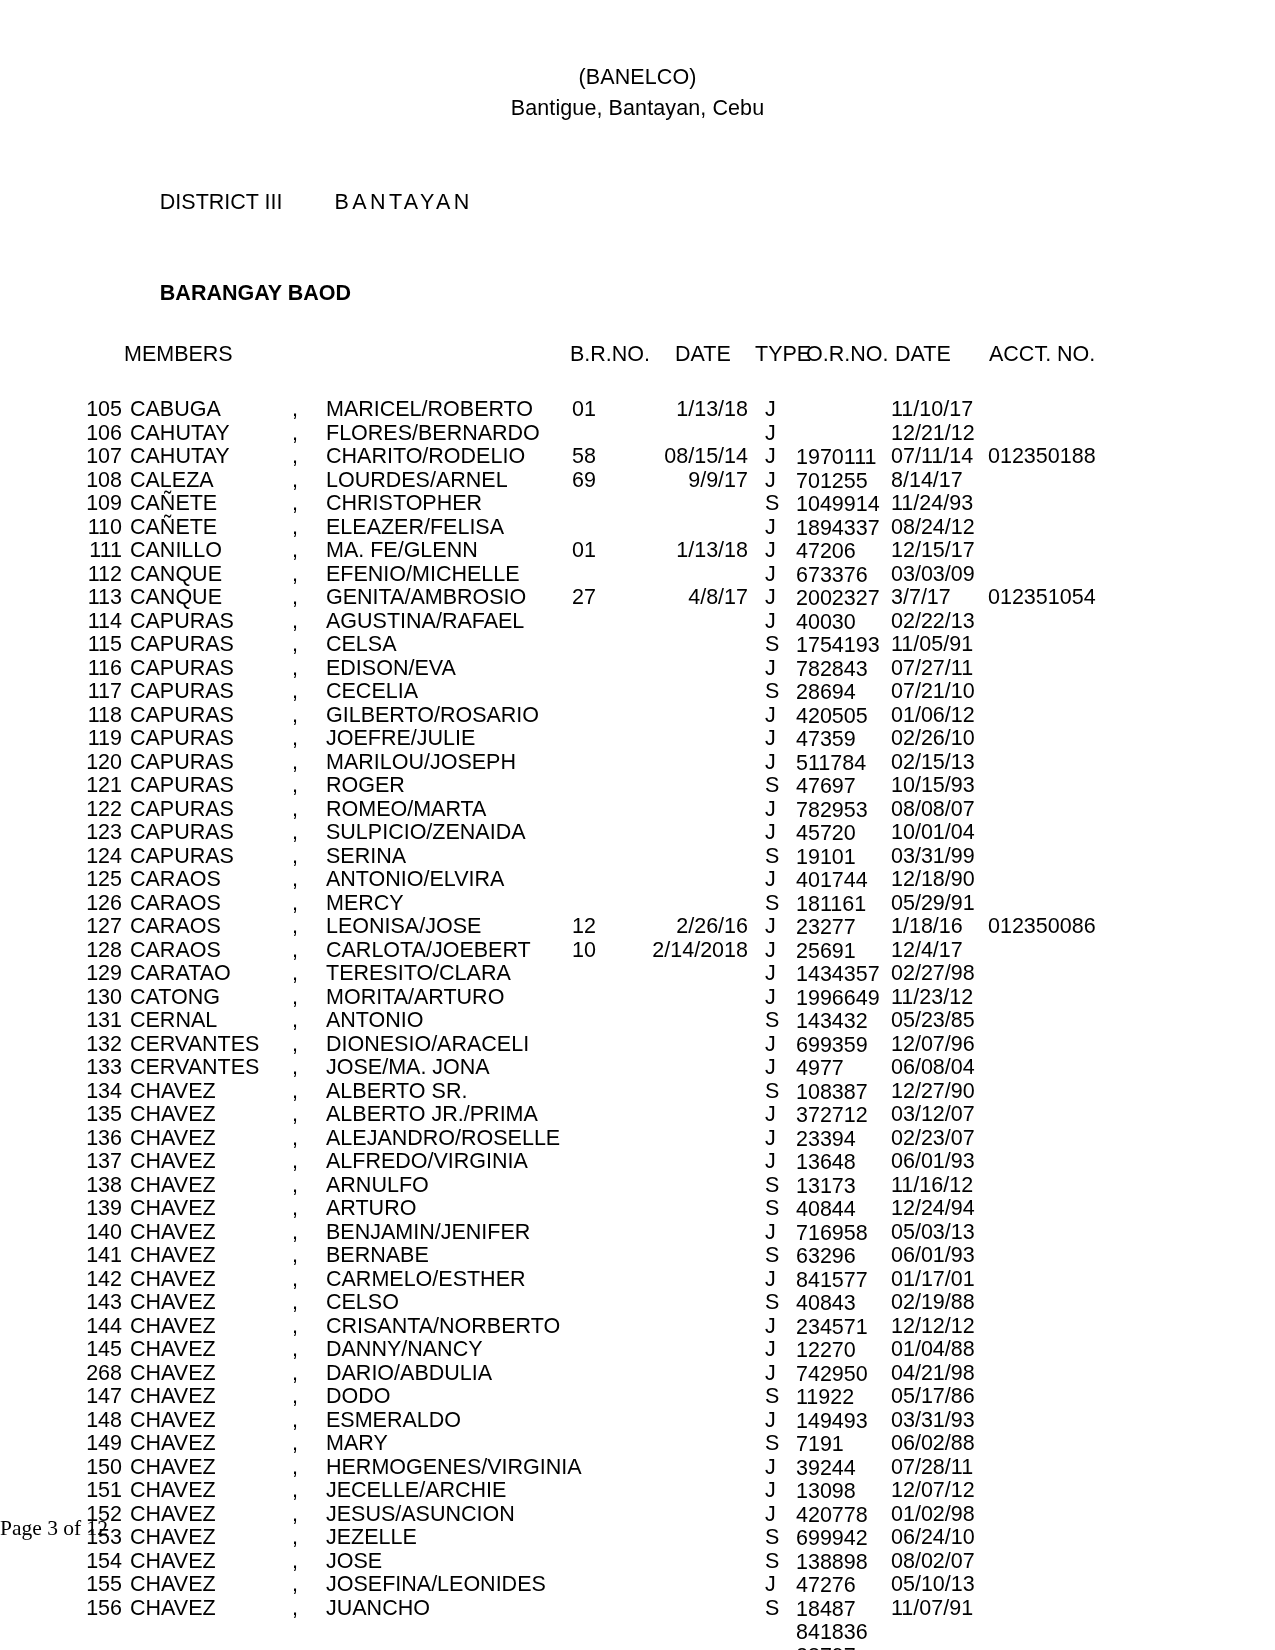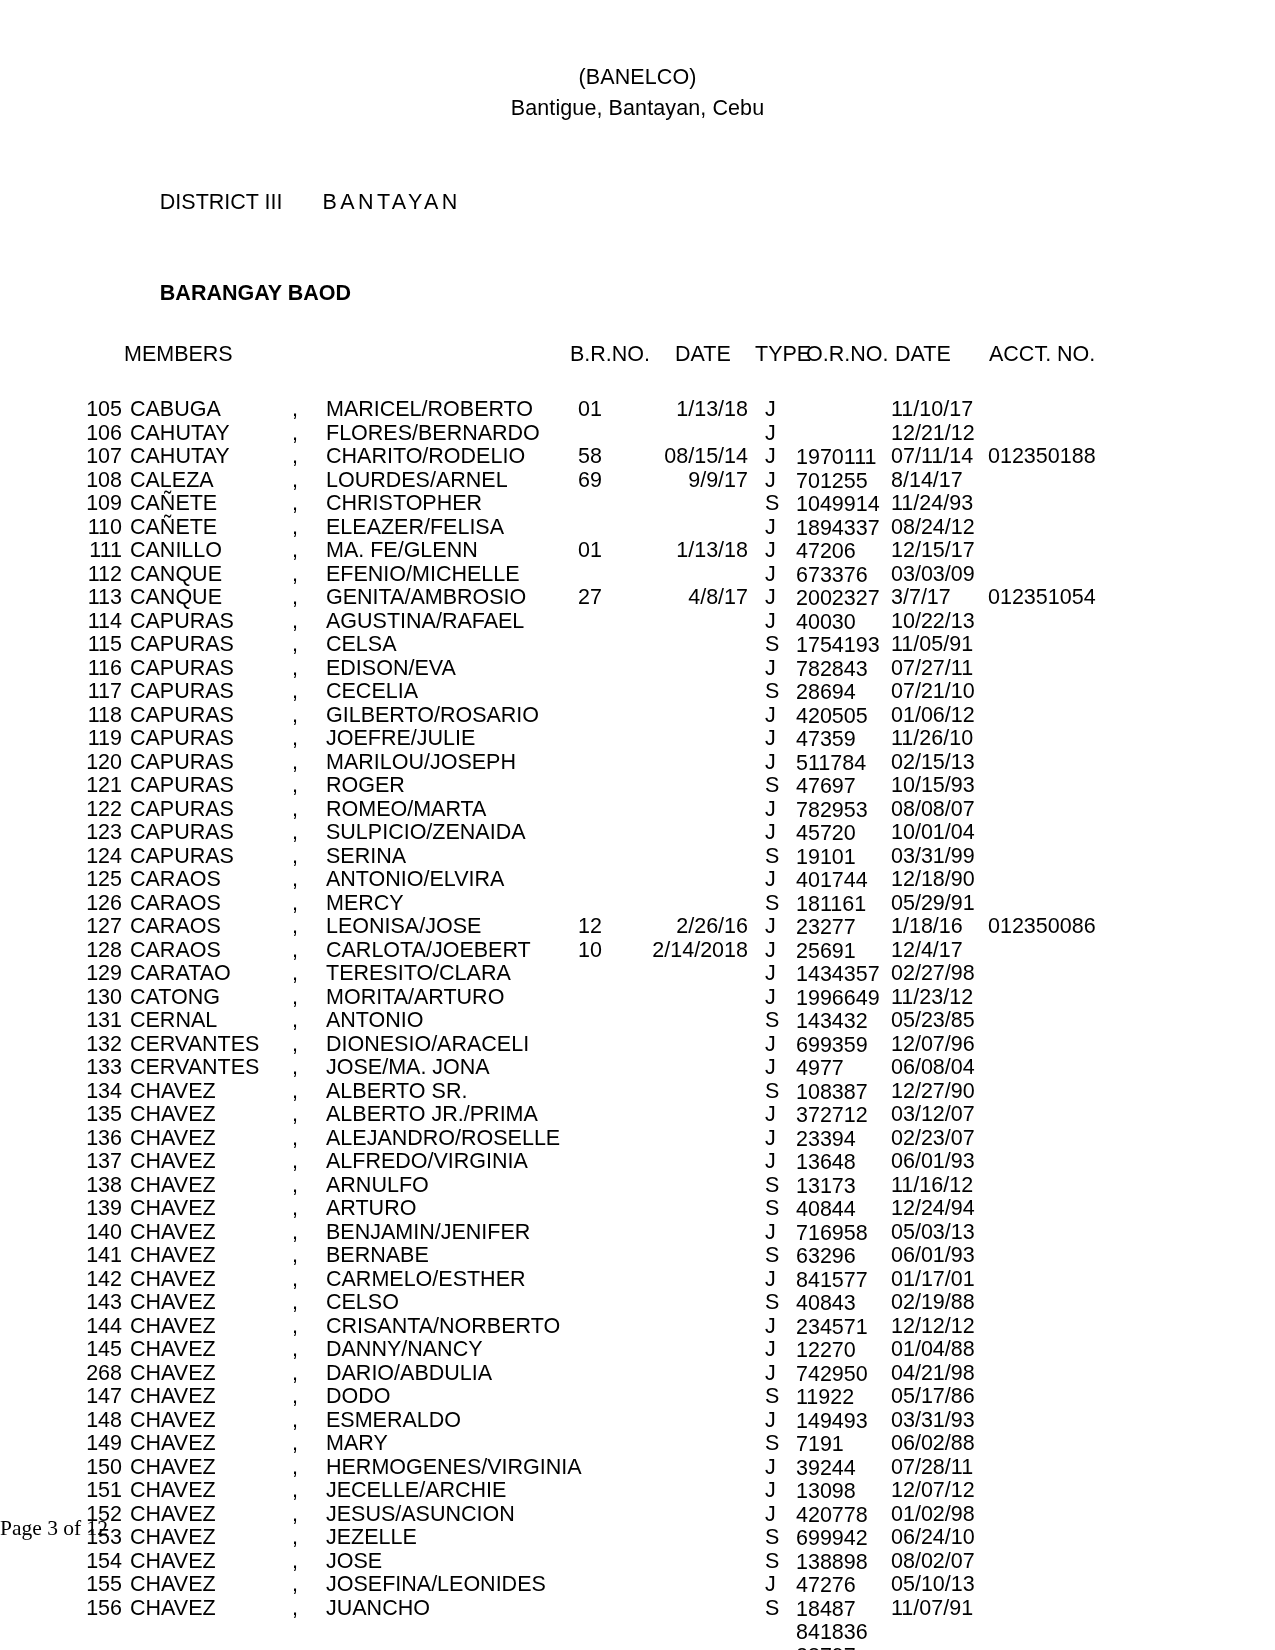--- a/index.html
+++ b/index.html
@@ -40,21 +40,21 @@
     padding-left: 124px;
     line-height: 1.42;
   }
   .meta-row {
     font-size: 21.5px;
     white-space: pre;
   }
   .meta-row .district-label { display: inline-block; }
   .meta-row .municipality {
     display: inline-block;
-    margin-left: 40px;
+    margin-left: 52px;
     letter-spacing: 3.4px;
   }
   .barangay-row {
     font-weight: bold;
     font-size: 21.5px;
     white-space: pre;
   }
 
   
   .col-headers {
@@ -83,21 +83,21 @@
     font-size: 21.5px;
     white-space: nowrap;
   }
   .row span { position: absolute; top: 0; }
 
   
   .c-seq    { left: 0px;   width: 36px; text-align: right; }
   .c-last   { left: 44px; }
   .c-comma  { left: 206px; }
   .c-first  { left: 240px; }
-  .c-brno   { left: 486px; width: 30px; text-align: right; }
+  .c-brno   { left: 486px; width: 30px; }
   .c-brdate { left: 560px; width: 102px; text-align: right; }
   .c-type   { left: 679px; }
   .c-orno   { left: 710px; margin-top: 48px; }
   .c-ordate { left: 805px; }
   .c-acct   { left: 902px; }
 
   
   .footer {
     position: absolute;
     left: 0;
@@ -246,21 +246,21 @@
       </div>
       <div class="row">
         <span class="c-seq">114</span>
         <span class="c-last">CAPURAS</span>
         <span class="c-comma">,</span>
         <span class="c-first">AGUSTINA/RAFAEL</span>
         <span class="c-brno"></span>
         <span class="c-brdate"></span>
         <span class="c-type">J</span>
         <span class="c-orno">782843</span>
-        <span class="c-ordate">10/22/13</span>
+        <span class="c-ordate">02/22/13</span>
         <span class="c-acct"></span>
       </div>
       <div class="row">
         <span class="c-seq">115</span>
         <span class="c-last">CAPURAS</span>
         <span class="c-comma">,</span>
         <span class="c-first">CELSA</span>
         <span class="c-brno"></span>
         <span class="c-brdate"></span>
         <span class="c-type">S</span>
@@ -306,21 +306,21 @@
       </div>
       <div class="row">
         <span class="c-seq">119</span>
         <span class="c-last">CAPURAS</span>
         <span class="c-comma">,</span>
         <span class="c-first">JOEFRE/JULIE</span>
         <span class="c-brno"></span>
         <span class="c-brdate"></span>
         <span class="c-type">J</span>
         <span class="c-orno">47697</span>
-        <span class="c-ordate">11/26/10</span>
+        <span class="c-ordate">02/26/10</span>
         <span class="c-acct"></span>
       </div>
       <div class="row">
         <span class="c-seq">120</span>
         <span class="c-last">CAPURAS</span>
         <span class="c-comma">,</span>
         <span class="c-first">MARILOU/JOSEPH</span>
         <span class="c-brno"></span>
         <span class="c-brdate"></span>
         <span class="c-type">J</span>

